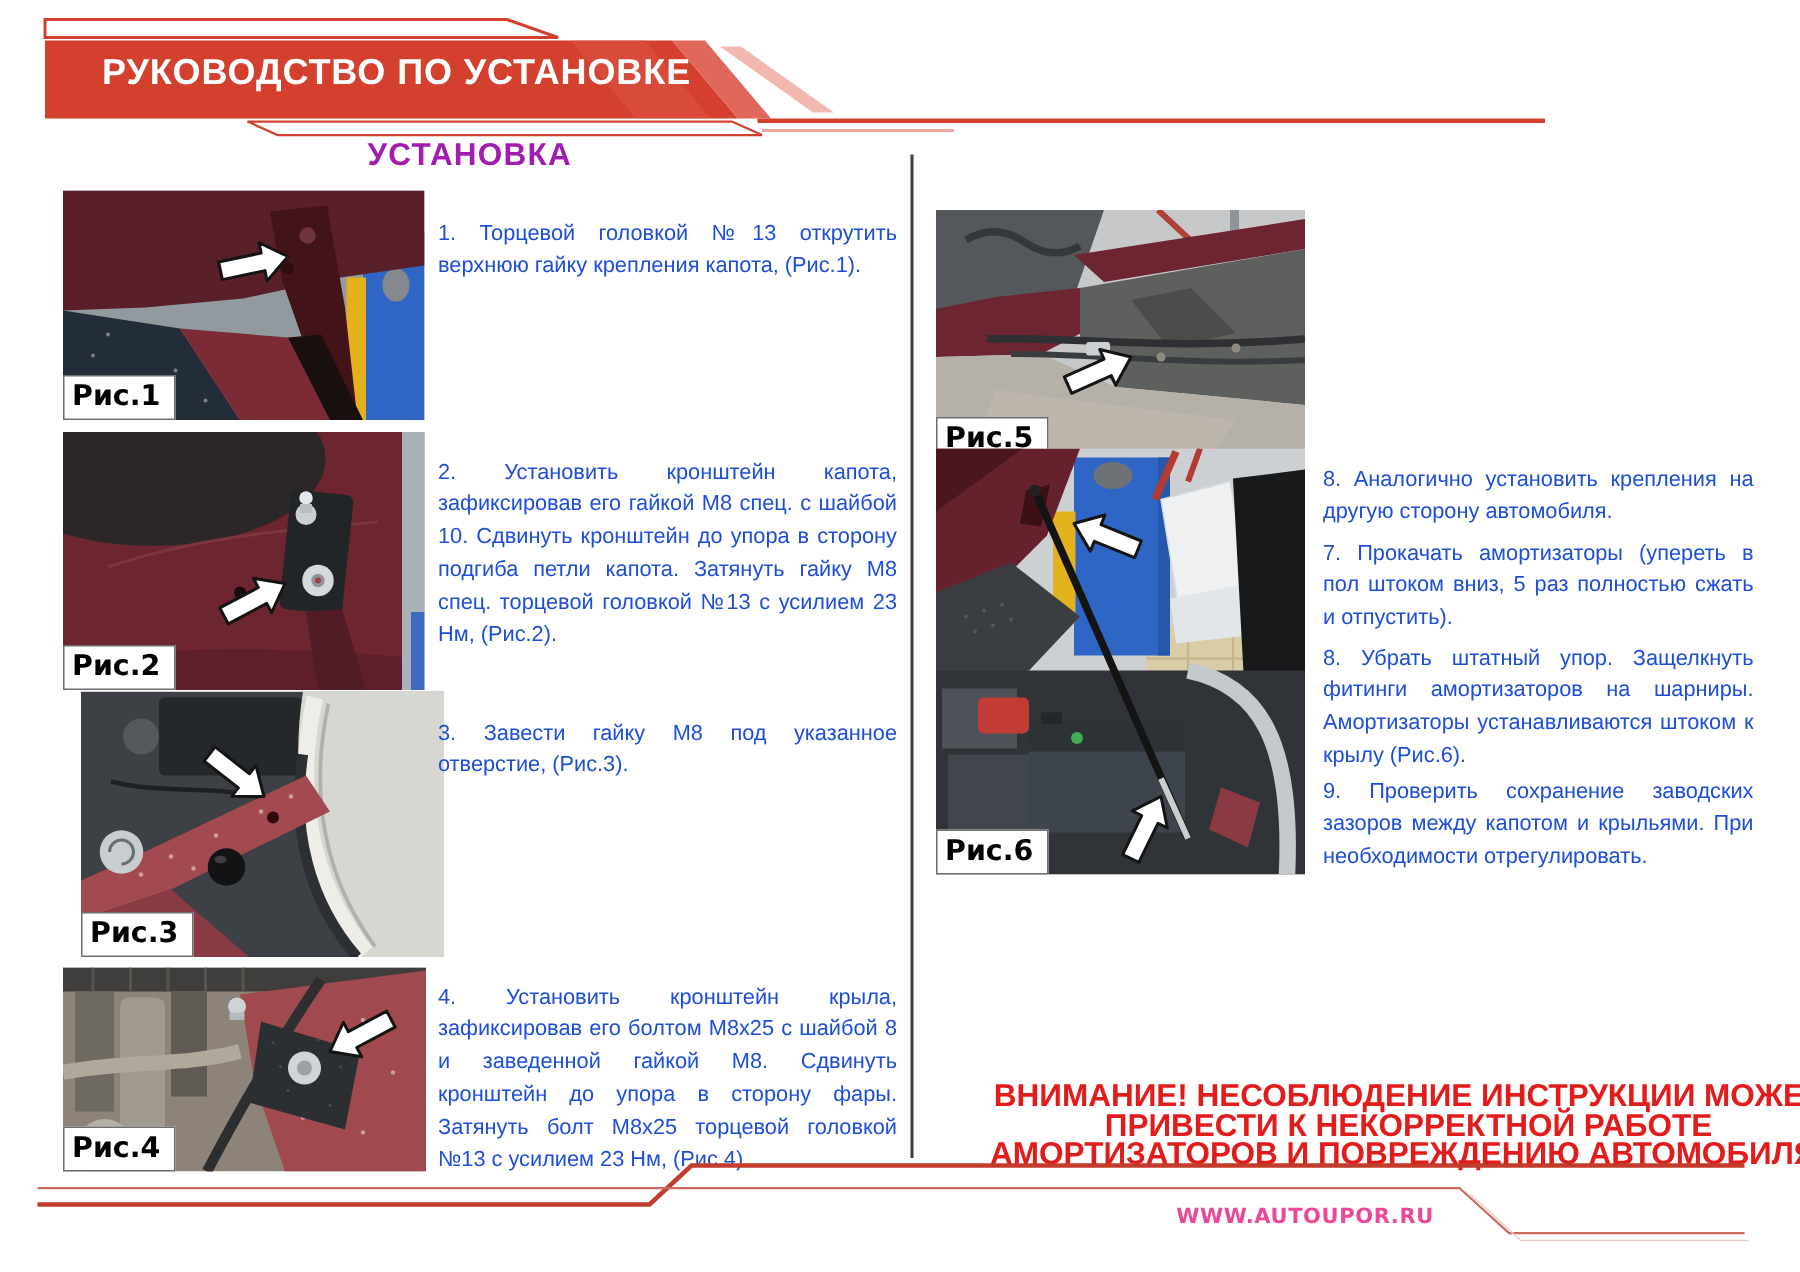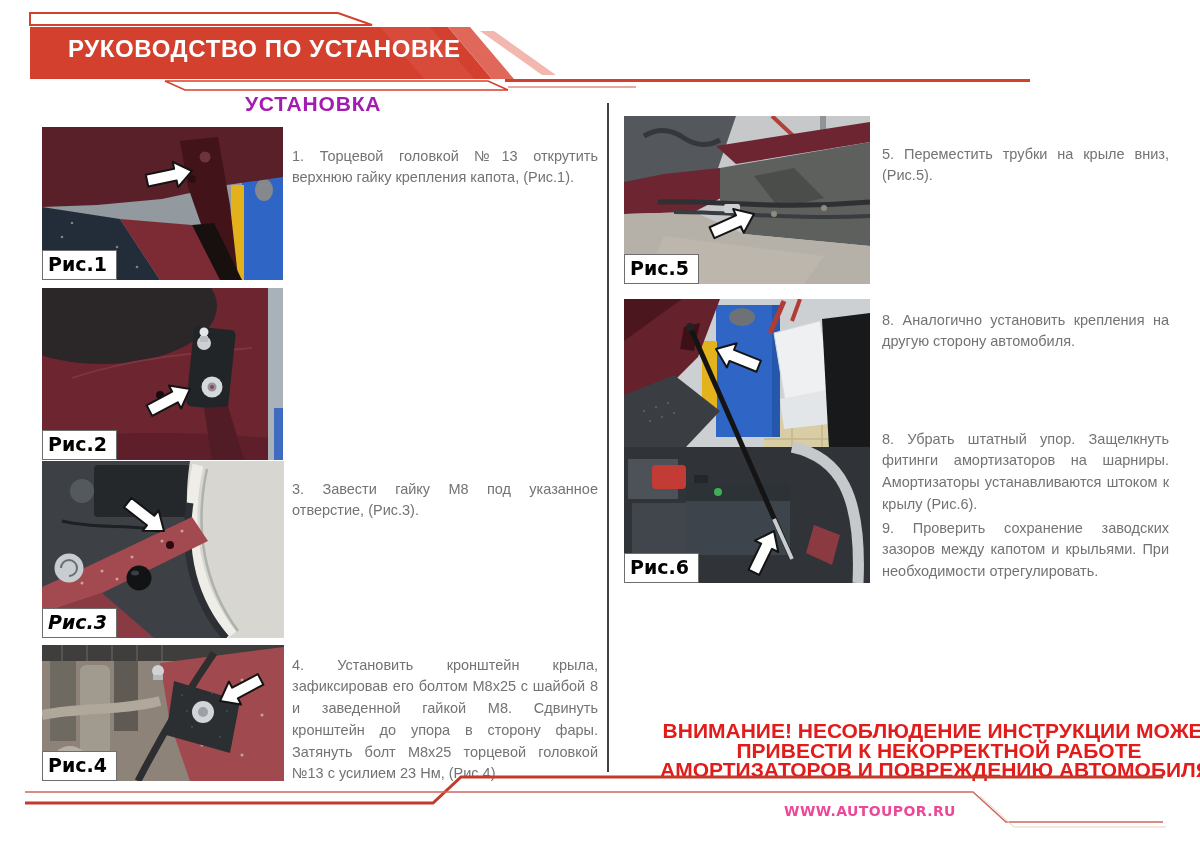--- a/index.html
+++ b/index.html
@@ -4,21 +4,21 @@
 <style>
   html,body{margin:0;padding:0;background:#e8e8e8;}
   .page{position:relative;width:1200px;height:848px;background:#ffffff;overflow:hidden;
         font-family:"Liberation Sans", sans-serif;color:#1c1c1c;margin:0 auto;}
   .abs{position:absolute;}
   .banner-title{position:absolute;left:68px;top:35px;font-size:24px;font-weight:bold;
         color:#ffffff;letter-spacing:.6px;white-space:nowrap;}
   .section-title{position:absolute;left:245px;top:92px;font-size:21px;font-weight:bold;
         color:#a21caf;letter-spacing:.8px;}
   .divider{position:absolute;left:607px;top:103px;width:2px;height:669px;background:#3f3f3f;}
-  .step{position:absolute;font-size:14.5px;line-height:21.8px;text-align:justify;color:#737373;}
+  .step{position:absolute;font-size:14.5px;line-height:21.8px;text-align:justify;color:#1d4ed8;}
   .fig{position:absolute;}
   .fig svg{display:block;}
   .fig-label{position:absolute;left:0;bottom:0;background:#ffffff;border:1px solid #6e6e6e;
         padding:0 9px 2px 5px;font-weight:bold;font-size:19px;color:#000;
         font-family:"DejaVu Sans", sans-serif;line-height:26px;}
   .warning{position:absolute;left:656px;top:721px;width:566px;text-align:center;
         font-weight:bold;font-size:21px;line-height:19.5px;color:#e21b1b;}
   .website{position:absolute;left:750px;top:776px;width:240px;text-align:center;
         font-weight:bold;font-size:14px;letter-spacing:.4px;color:#ec4899;
         font-family:"DejaVu Sans", sans-serif;margin-top:27px;}
@@ -94,21 +94,21 @@
       <circle cx="170" cy="99" r="4.5" fill="#8e959a"></circle>
       <circle cx="170" cy="99" r="2" fill="#a33a44"></circle>
       <path d="M162,120 L186,118 L202,172 L170,172 Z" fill="#511c25"></path>
       <g transform="translate(148,101) rotate(-28)">
         <polygon points="0,0 -17,-13 -17,-6 -46,-6 -46,6 -17,6 -17,13" fill="#ffffff" stroke="#141414" stroke-width="2" stroke-linejoin="round"></polygon>
       </g>
     </svg>
     <span class="fig-label">Рис.2</span>
   </div>
 
-  <div class="fig" style="left:42px;top:461px;width:242px;height:177px;font-style:italic;">
+  <div class="fig" style="left:54px;top:461px;width:242px;height:177px;">
     <svg width="242" height="177" viewBox="0 0 242 177">
       <rect width="242" height="177" fill="#3d4145"></rect>
       <rect x="52" y="4" width="96" height="52" rx="4" fill="#25282b"></rect>
       <circle cx="40" cy="30" r="12" fill="#54595e"></circle>
       <path d="M20,60 C60,70 100,60 130,75" stroke="#1e2023" stroke-width="3" fill="none"></path>
       <path d="M148,0 H242 V177 H185 C152,128 138,62 148,0 Z" fill="#d7d6d1"></path>
       <path d="M156,4 C142,66 152,126 190,174" stroke="#efede7" stroke-width="11" fill="none"></path>
       <path d="M165,8 C152,68 162,124 196,170" stroke="#aeb2ad" stroke-width="2.5" fill="none"></path>
       <path d="M148,42 C140,92 152,140 184,177" stroke="#2c2f33" stroke-width="7" fill="none"></path>
       <path d="M0,126 L36,110 L150,56 L166,80 L60,132 L0,152 Z" fill="#a24a50"></path>
@@ -173,21 +173,21 @@
       <rect x="111" y="30" width="10" height="5" fill="#b5babe"></rect>
       <circle cx="28" cy="120" r="19" fill="#b5afa6"></circle>
       <path d="M18,118 a10 10 0 1 1 10,10" stroke="#7d776d" stroke-width="2" fill="none"></path>
       <g transform="translate(178,56) rotate(152)">
         <polygon points="0,0 -17,-13 -17,-6 -46,-6 -46,6 -17,6 -17,13" fill="#ffffff" stroke="#141414" stroke-width="2" stroke-linejoin="round"></polygon>
       </g>
     </svg>
     <span class="fig-label">Рис.4</span>
   </div>
 
-  <div class="fig" style="left:624px;top:116px;width:246px;height:168px;">
+  <div class="fig" style="left:624px;top:140px;width:246px;height:168px;">
     <svg width="246" height="168" viewBox="0 0 246 168">
       <rect width="246" height="168" fill="#c6c8ca"></rect>
       <path d="M148,0 L178,28" stroke="#b04038" stroke-width="4"></path>
       <rect x="196" width="6" height="26" fill="#8e9498"></rect>
       <path d="M0,0 H112 L92,58 L40,72 L0,66 Z" fill="#54575b"></path>
       <path d="M20,20 q20,-12 40,2 q18,12 36,2" stroke="#35383b" stroke-width="5" fill="none"></path>
       <path d="M92,30 L246,6 L246,26 L112,48 Z" fill="#6c2531"></path>
       <path d="M0,66 L40,58 L96,52 L120,70 L70,96 L0,98 Z" fill="#6c2531"></path>
       <path d="M96,52 L246,26 V130 L120,118 L96,84 Z" fill="#5d605c"></path>
       <path d="M130,60 l40,-8 l30,30 l-45,10 Z" fill="#4a4d49"></path>
@@ -255,25 +255,26 @@
         <polygon points="0,0 -17,-13 -17,-6 -46,-6 -46,6 -17,6 -17,13" fill="#ffffff" stroke="#141414" stroke-width="2" stroke-linejoin="round"></polygon>
       </g>
       <g transform="translate(150,232) rotate(-64)">
         <polygon points="0,0 -17,-13 -17,-6 -46,-6 -46,6 -17,6 -17,13" fill="#ffffff" stroke="#141414" stroke-width="2" stroke-linejoin="round"></polygon>
       </g>
     </svg>
     <span class="fig-label">Рис.6</span>
   </div>
 
   <p class="step" style="left:292px;top:131px;width:306px;">1. Торцевой головкой №13 открутить верхнюю гайку крепления капота, (Рис.1).</p>
+  <p class="step" style="left:292px;top:290px;width:306px;">2. Установить кронштейн капота, зафиксировав его гайкой М8 спец. с шайбой 10. Сдвинуть кронштейн до упора в сторону подгиба петли капота. Затянуть гайку М8 спец. торцевой головкой №13 с усилием 23 Нм, (Рис.2).</p>
   <p class="step" style="left:292px;top:464px;width:306px;">3. Завести гайку М8 под указанное отверстие, (Рис.3).</p>
   <p class="step" style="left:292px;top:640px;width:306px;">4. Установить кронштейн крыла, зафиксировав его болтом М8х25 с шайбой 8 и заведенной гайкой М8. Сдвинуть кронштейн до упора в сторону фары. Затянуть болт М8х25 торцевой головкой №13 с усилием 23 Нм, (Рис.4).</p>
 
-  <p class="step" style="left:882px;top:129px;width:287px;">5. Переместить трубки на крыле вниз, (Рис.5).</p>
   <p class="step" style="left:882px;top:295px;width:287px;">8. Аналогично установить крепления на другую сторону автомобиля.</p>
+  <p class="step" style="left:882px;top:344px;width:287px;">7. Прокачать амортизаторы (упереть в пол штоком вниз, 5 раз полностью сжать и отпустить).</p>
   <p class="step" style="left:882px;top:414px;width:287px;">8. Убрать штатный упор. Защелкнуть фитинги амортизаторов на шарниры. Амортизаторы устанавливаются штоком к крылу (Рис.6).</p>
   <p class="step" style="left:882px;top:503px;width:287px;">9. Проверить сохранение заводских зазоров между капотом и крыльями. При необходимости отрегулировать.</p>
 
   <div class="warning">ВНИМАНИЕ! НЕСОБЛЮДЕНИЕ ИНСТРУКЦИИ МОЖЕТ ПРИВЕСТИ К НЕКОРРЕКТНОЙ РАБОТЕ АМОРТИЗАТОРОВ И ПОВРЕЖДЕНИЮ АВТОМОБИЛЯ!</div>
 
   <div class="abs" style="left:0;top:770px;width:1200px;height:70px;">
     <svg width="1200" height="70" viewBox="0 0 1200 70">
       <path d="M25,33 H433 L461,7 H1163" stroke="#c23b2b" stroke-width="3" fill="none"></path>
       <path d="M25,22 H973 L1006,52 H1163" stroke="#cd6a5c" stroke-width="1.5" fill="none"></path>
       <path d="M980,26 L1014,57 H1166" stroke="#e9cfc9" stroke-width="1" fill="none"></path>

